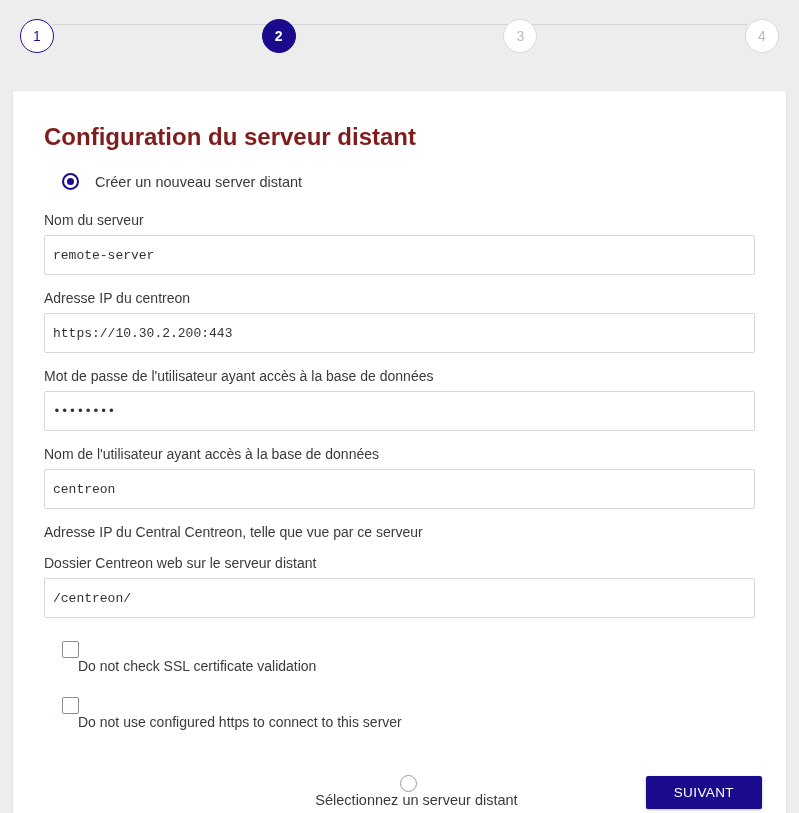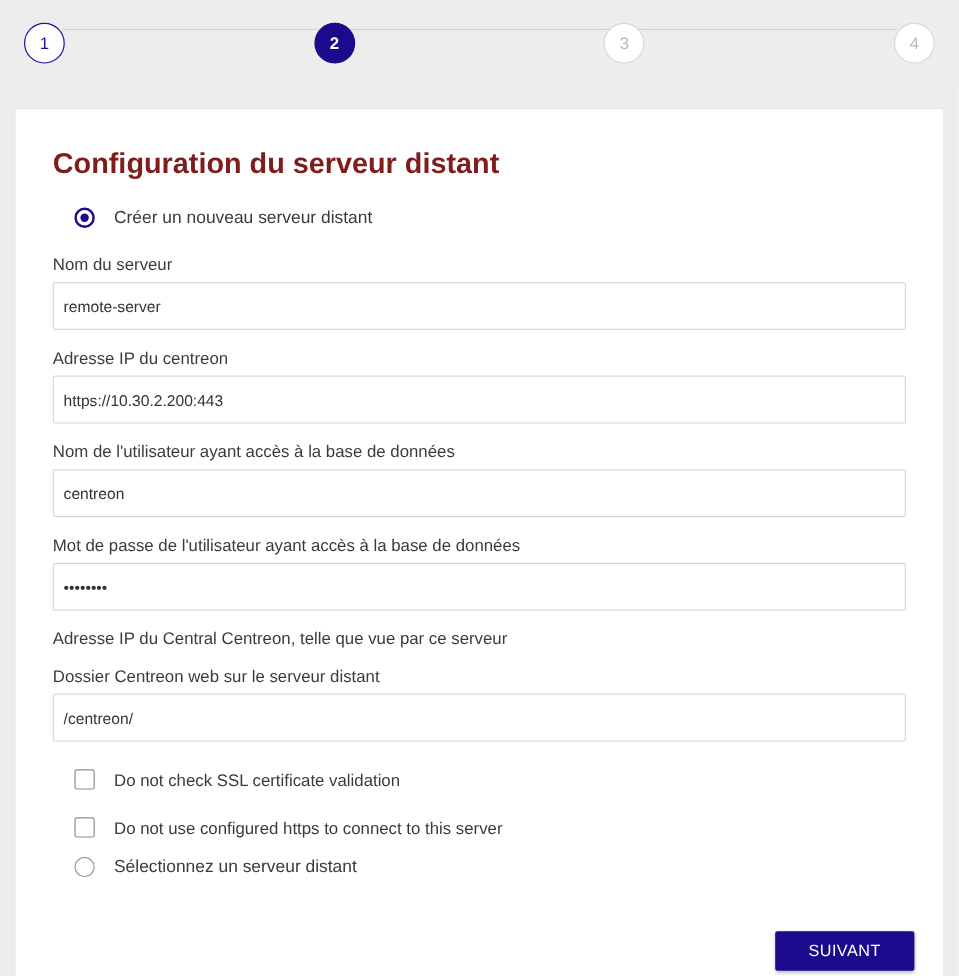--- a/index.html
+++ b/index.html
@@ -132,33 +132,33 @@
     color: #3b3b3b;
     margin-bottom: 7px;
   }
   .field-input {
     width: 100%;
     height: 40px;
     border: 1px solid #d8d8d8;
     border-radius: 2px;
     box-sizing: border-box;
     font-size: 13px;
-    font-family: Liberation Sans, sans-serif;
+    font-family: Liberation Mono, monospace;
     color: #333;
     padding: 16px 8px;
     background: #fff;
     outline: none;
   }
   .field-input::placeholder { color: #a6a6a6; }
 
   
   .check-row {
     display: flex;
-    align-items: center;
     margin: 23px 0 0 18px;
+    flex-direction: column;
   }
   .checkbox {
     width: 17px;
     height: 17px;
     border: 1px solid #8c8c96;
     border-radius: 2px;
     box-sizing: border-box;
     background: #fff;
     flex: 0 0 auto;
   }
@@ -200,41 +200,41 @@
   </div>
 </div>
 
 <div class="card">
   <div class="card-inner">
 
     <h1 class="title">Configuration du serveur distant</h1>
 
     <div class="radio-row">
       <span class="radio checked"></span>
-      <span class="radio-label">Créer un nouveau serveur distant</span>
+      <span class="radio-label">Créer un nouveau server distant</span>
     </div>
 
     <div class="field">
       <div class="field-label">Nom du serveur</div>
       <input class="field-input" type="text" value="remote-server" style="">
     </div>
 
     <div class="field">
       <div class="field-label">Adresse IP du centreon</div>
       <input class="field-input" type="text" value="https://10.30.2.200:443" style="">
     </div>
 
     <div class="field">
+      <div class="field-label">Mot de passe de l'utilisateur ayant accès à la base de données</div>
+      <input class="field-input" type="password" value="centreon" style="">
+    </div>
+
+    <div class="field">
       <div class="field-label">Nom de l'utilisateur ayant accès à la base de données</div>
       <input class="field-input" type="text" value="centreon" style="">
-    </div>
-
-    <div class="field">
-      <div class="field-label">Mot de passe de l'utilisateur ayant accès à la base de données</div>
-      <input class="field-input" type="password" value="centreon" style="">
     </div>
 
     <div class="field">
       <div class="field-label">Adresse IP du Central Centreon, telle que vue par ce serveur</div>
     </div>
 
     <div class="field">
       <div class="field-label">Dossier Centreon web sur le serveur distant</div>
       <input class="field-input" type="text" value="/centreon/" style="">
     </div>
@@ -242,21 +242,21 @@
     <div class="check-row">
       <span class="checkbox"></span>
       <span class="check-label">Do not check SSL certificate validation</span>
     </div>
 
     <div class="check-row">
       <span class="checkbox"></span>
       <span class="check-label">Do not use configured https to connect to this server</span>
     </div>
 
-    <div class="radio-row" style="margin-top:16px;">
+    <div class="radio-row" style="margin-top:45px;flex-direction:column;">
       <span class="radio"></span>
       <span class="radio-label">Sélectionnez un serveur distant</span>
     </div>
 
   </div>
 
   <div class="footer">
     <button class="next-button">SUIVANT</button>
   </div>
 </div>

